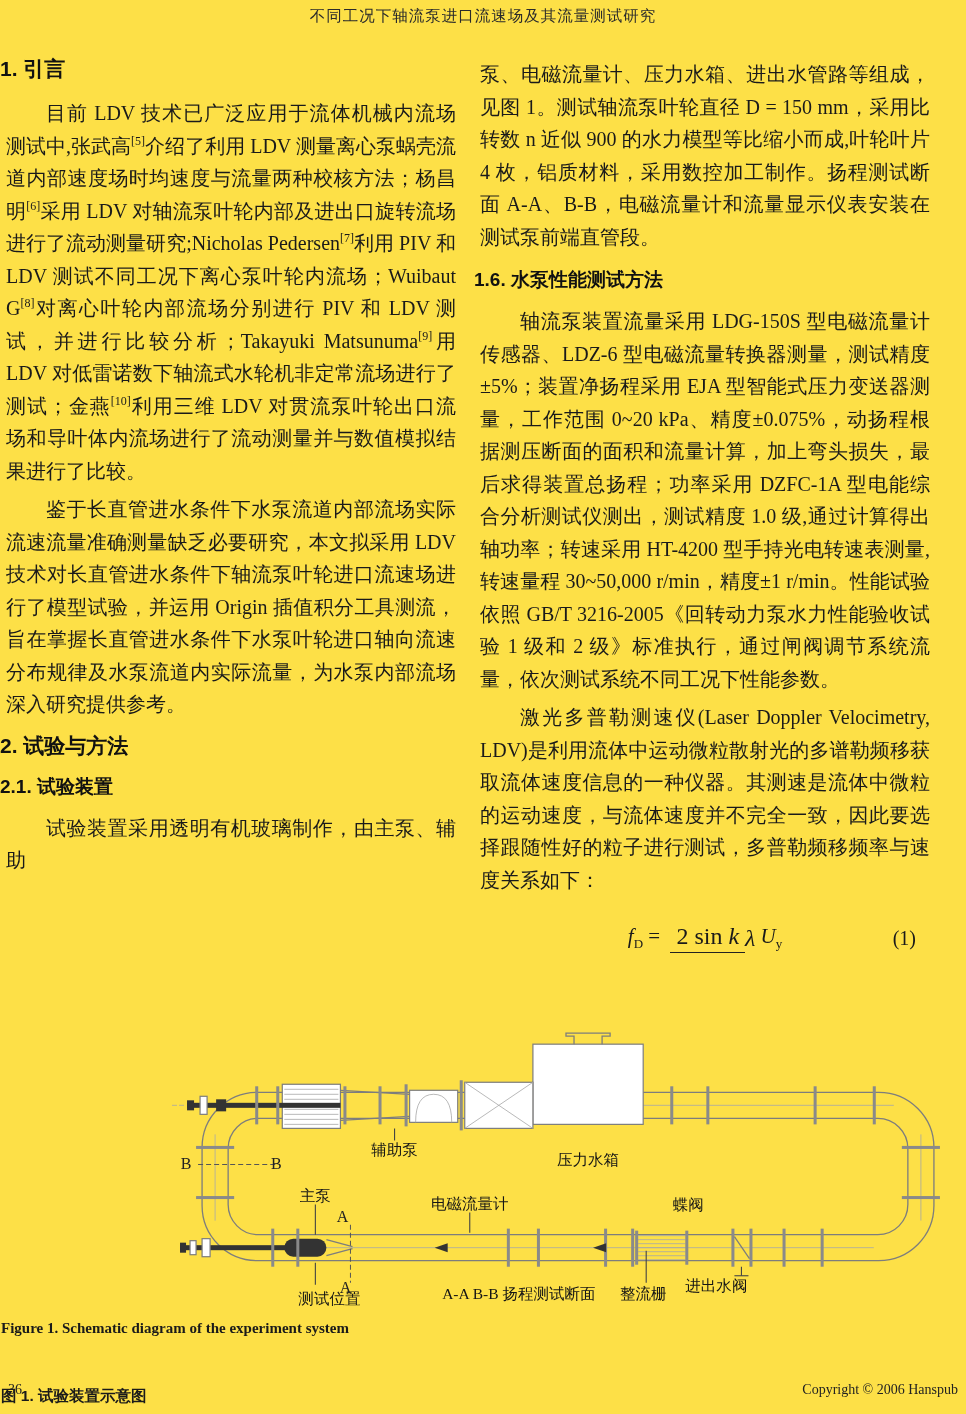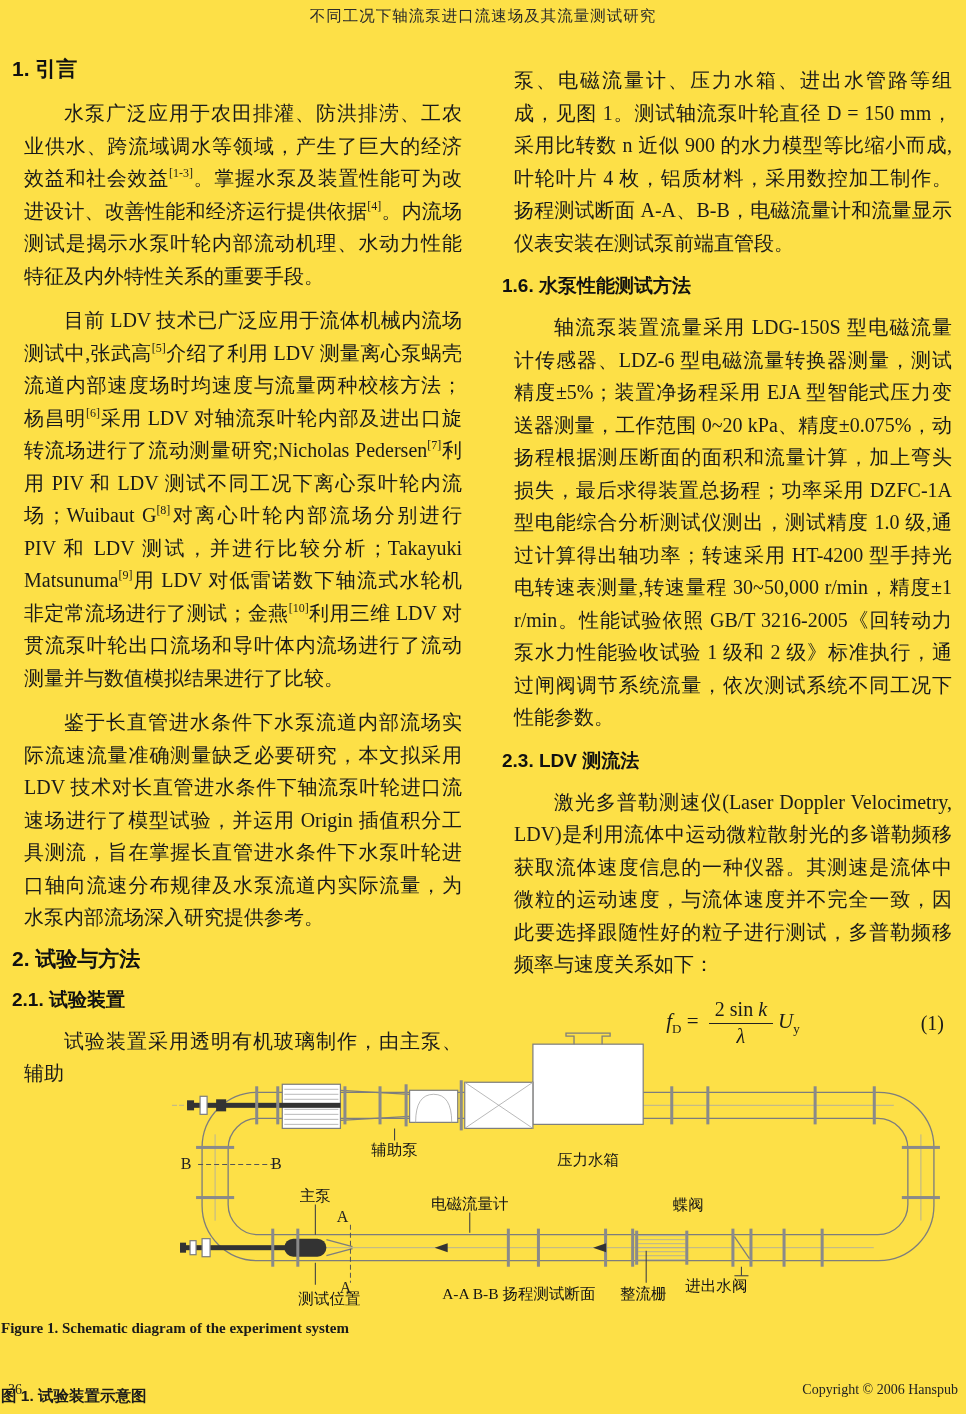--- a/index.html
+++ b/index.html
@@ -1,34 +1,34 @@
 <!DOCTYPE html>
 <html><head>
 <meta charset="utf-8">
 <style>
   html,body{margin:0;padding:0;background:#e8e8e8;}
   .page{position:relative;width:966px;height:1414px;background:#fde047;overflow:hidden;
         font-family:"Liberation Serif","DejaVu Serif",serif;color:#1a1a1a;}
   .pg-header{position:absolute;top:6px;left:0;width:966px;text-align:center;
         font-size:15.5px;color:#2b2b2b;letter-spacing:1px;}
-  .columns{position:absolute;top:52px;left:12px;width:952px;display:flex;gap:28px;}
+  .columns{position:absolute;top:52px;left:0;width:952px;display:flex;gap:12px;}
   .col{width:462px;}
-  .para{margin:12px;font-size:20px;line-height:32.5px;text-align:justify;}
+  .para{margin:6px;font-size:20px;line-height:32.5px;text-align:justify;}
   .para.indent{text-indent:2em;}
   .ref{font-size:12px;line-height:0;vertical-align:super;}
   .hd{font-family:"Liberation Sans","DejaVu Sans",sans-serif;font-weight:700;color:#111;}
   .hd.h1{font-size:21px;line-height:26px;margin:12px 0 15px;}
   .hd.h2{font-size:19px;line-height:25px;margin:14px 0 13px;}
   .col > .hd:first-child{margin-top:4px;}
   .formula{position:relative;height:60px;margin:12px 12px 6px;display:flex;align-items:center;
         justify-content:center;font-size:21px;}
   .formula i{font-family:"Liberation Serif",serif;}
   .formula sub{font-size:13px;}
-  .frac{display:inline-flex;flex-direction:column;align-items:center;vertical-align:middle;
-        margin:0 5px;font-size:20px;justify-content:space-between;}
+  .frac{display:inline-flex;flex-direction:row;align-items:center;vertical-align:middle;
+        margin:0 5px;font-size:24px;justify-content:space-between;}
   .frac .num{border-bottom:1.4px solid #222;padding:0 6px 2px;}
   .frac .den{padding-top:1px;}
   .rm{font-style:normal;}
   .eqnum{position:absolute;right:8px;top:50%;transform:translateY(-50%);font-size:20px;}
   .figure-wrap{position:absolute;top:1032px;left:172px;width:792px;height:286px;text-decoration:underline;}
   .fig-caption{position:absolute;top:1318px;left:1px;width:966px;text-align:left;}
   .fig-caption .en{font-size:15px;font-weight:700;line-height:20px;}
   .fig-caption .zh{font-family:"Liberation Sans","DejaVu Sans",sans-serif;
         font-size:15.5px;font-weight:700;line-height:22px;margin-top:47px;}
   .pg-footer{position:absolute;top:1382px;left:8px;width:950px;display:flex;
@@ -46,32 +46,30 @@
 </head>
 <body>
 
 <div class="page">
 
   <div class="pg-header">不同工况下轴流泵进口流速场及其流量测试研究</div>
 
   <div class="columns">
     <div class="col">
         <div class="hd h1">1. 引言</div>
-        <p class="para indent"><span>水泵广泛应用于农田排灌、防洪排涝、工农业供水、跨流域调水等领域，产生了巨大的经济效益和社会效益</span><sup class="ref">[1-3]</sup><span>。掌握水泵及装置性能可为改进设计、改善性能和经济运行提供依据</span><sup class="ref">[4]</sup><span>。内流场测试是揭示水泵叶轮内部流动机理、水动力性能特征及内外特性关系的重要手段。</span></p>
         <p class="para indent"><span>目前 LDV 技术已广泛应用于流体机械内流场测试中,张武高</span><sup class="ref">[5]</sup><span>介绍了利用 LDV 测量离心泵蜗壳流道内部速度场时均速度与流量两种校核方法；杨昌明</span><sup class="ref">[6]</sup><span>采用 LDV 对轴流泵叶轮内部及进出口旋转流场进行了流动测量研究;Nicholas Pedersen</span><sup class="ref">[7]</sup><span>利用 PIV 和 LDV 测试不同工况下离心泵叶轮内流场；Wuibaut G</span><sup class="ref">[8]</sup><span>对离心叶轮内部流场分别进行 PIV 和 LDV 测试，并进行比较分析；Takayuki Matsunuma</span><sup class="ref">[9]</sup><span>用 LDV 对低雷诺数下轴流式水轮机非定常流场进行了测试；金燕</span><sup class="ref">[10]</sup><span>利用三维 LDV 对贯流泵叶轮出口流场和导叶体内流场进行了流动测量并与数值模拟结果进行了比较。</span></p>
         <p class="para indent"><span>鉴于长直管进水条件下水泵流道内部流场实际流速流量准确测量缺乏必要研究，本文拟采用 LDV 技术对长直管进水条件下轴流泵叶轮进口流速场进行了模型试验，并运用 Origin 插值积分工具测流，旨在掌握长直管进水条件下水泵叶轮进口轴向流速分布规律及水泵流道内实际流量，为水泵内部流场深入研究提供参考。</span></p>
         <div class="hd h1">2. 试验与方法</div>
         <div class="hd h2">2.1. 试验装置</div>
         <p class="para indent"><span>试验装置采用透明有机玻璃制作，由主泵、辅助</span></p>
       </div>
     <div class="col">
         <p class="para"><span>泵、电磁流量计、压力水箱、进出水管路等组成，见图 1。测试轴流泵叶轮直径 D = 150 mm，采用比转数 n 近似 900 的水力模型等比缩小而成,叶轮叶片 4 枚，铝质材料，采用数控加工制作。扬程测试断面 A-A、B-B，电磁流量计和流量显示仪表安装在测试泵前端直管段。</span></p>
         <div class="hd h2">1.6. 水泵性能测试方法</div>
         <p class="para indent"><span>轴流泵装置流量采用 LDG-150S 型电磁流量计传感器、LDZ-6 型电磁流量转换器测量，测试精度±5%；装置净扬程采用 EJA 型智能式压力变送器测量，工作范围 0~20 kPa、精度±0.075%，动扬程根据测压断面的面积和流量计算，加上弯头损失，最后求得装置总扬程；功率采用 DZFC-1A 型电能综合分析测试仪测出，测试精度 1.0 级,通过计算得出轴功率；转速采用 HT-4200 型手持光电转速表测量,转速量程 30~50,000 r/min，精度±1 r/min。性能试验依照 GB/T 3216-2005《回转动力泵水力性能验收试验 1 级和 2 级》标准执行，通过闸阀调节系统流量，依次测试系统不同工况下性能参数。</span></p>
-        <div class="hd h2">2.3. LDV 测流法</div>
         <p class="para indent"><span>激光多普勒测速仪(Laser Doppler Velocimetry, LDV)是利用流体中运动微粒散射光的多谱勒频移获取流体速度信息的一种仪器。其测速是流体中微粒的运动速度，与流体速度并不完全一致，因此要选择跟随性好的粒子进行测试，多普勒频移频率与速度关系如下：</span></p>
         <div class="formula">
           <span><i>f</i><sub>D</sub> <span class="eqsign">=</span> <span class="frac">
               <span class="num"><span class="rm">2 sin </span><i>k</i></span>
               <span class="den"><i>λ</i></span>
             </span><i>U</i><sub>y</sub></span>
           <span class="eqnum">(1)</span>
         </div>
       </div>
   </div>

